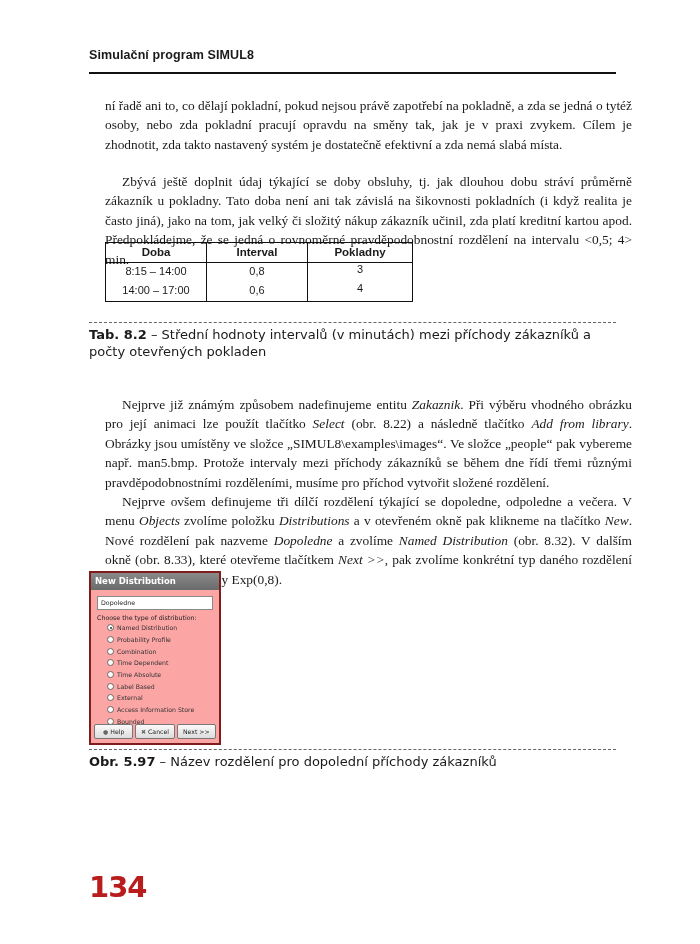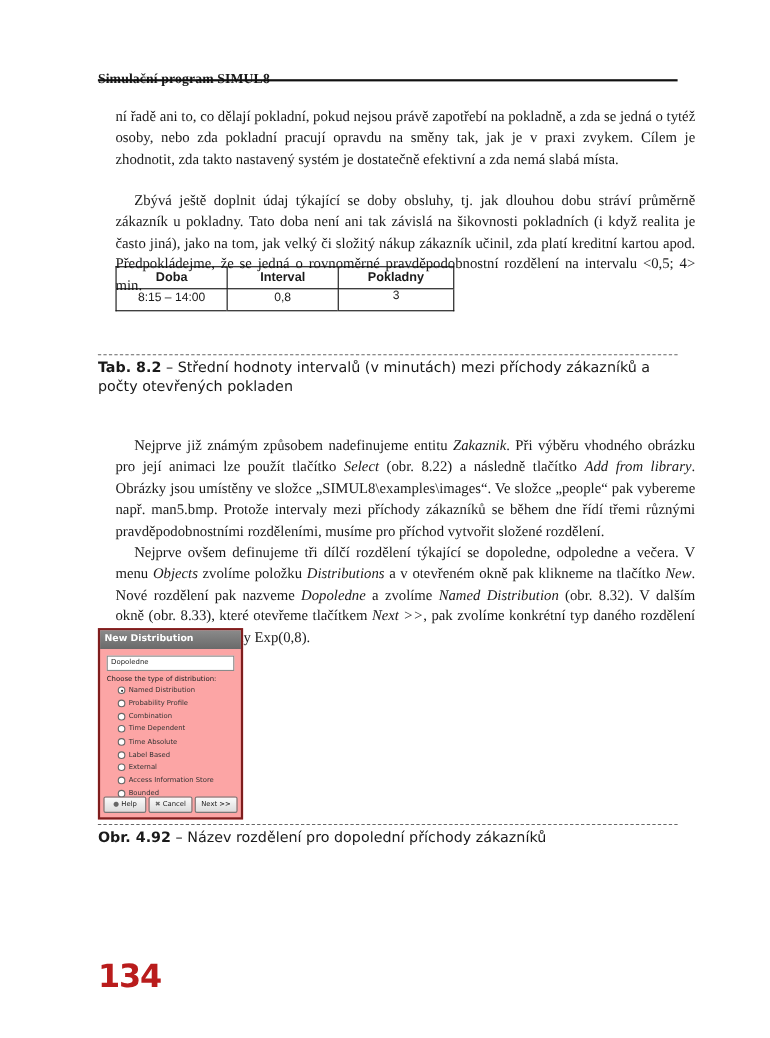--- a/index.html
+++ b/index.html
@@ -1,18 +1,18 @@
 <!DOCTYPE html>
 <html><head>
 <meta charset="utf-8">
 <style>
   html, body { margin: 0; padding: 0; background: #ffffff; }
   body { width: 700px; height: 944px; position: relative; overflow: hidden; color: #1a1a1a; }
   .page { position: absolute; left: 89px; top: 0; width: 527px; }
-  .running-head { position: absolute; top: 48px; left: 0; font-family: Liberation Serif, serif; font-weight: bold; font-size: 12.5px; letter-spacing: 0.1px; margin-top: 16px; }
+  .running-head { position: absolute; top: 48px; left: 0; font-family: Liberation Sans, sans-serif; font-weight: bold; font-size: 12.5px; letter-spacing: 0.1px; }
   .head-rule { position: absolute; top: 72px; left: 0; width: 527px; height: 2px; background: #111; }
   .body-text { font-family: "Liberation Serif", serif; font-size: 13.4px; line-height: 19.4px; text-align: justify; margin: 16px; }
   .p1 { position: absolute; top: 80px; left: 0; width: 527px; }
   .p2 { position: absolute; top: 156px; left: 0; width: 527px; text-indent: 17px; }
   .p3 { position: absolute; top: 379px; left: 0; width: 527px; text-indent: 17px; }
   .p4 { position: absolute; top: 476px; left: 0; width: 527px; text-indent: 17px; }
   em { font-style: italic; }
 
   table.data { position: absolute; top: 242px; left: 16px; width: 308px; border-collapse: collapse; font-family: "Liberation Sans", sans-serif; font-size: 11px; border: 1.5px solid #111; }
   table.data th { font-weight: bold; font-size: 11.5px; border-bottom: 1.5px solid #111; border-right: 1.5px solid #111; padding: 2px 0 3px 0; text-align: center; height: 14px; }
@@ -60,20 +60,25 @@
         <th class="col2">Interval</th>
         <th class="col3">Pokladny</th>
       </tr>
     </thead>
     <tbody>
       <tr>
         <td>8:15 – 14:00</td>
         <td>0,8</td>
         <td class="pok">3</td>
       </tr>
+      <tr>
+        <td>14:00 – 17:00</td>
+        <td>0,6</td>
+        <td class="pok">4</td>
+      </tr>
     </tbody>
   </table>
 
   <div class="dash-rule dr1"></div>
   <div class="caption cap1"><b>Tab. 8.2</b><span> – Střední hodnoty intervalů (v minutách) mezi příchody zákazníků a počty otevřených pokladen</span></div>
 
   <p class="body-text p3"><span>Nejprve již známým způsobem nadefinujeme entitu </span><em>Zakaznik</em><span>. Při výběru vhodného obrázku pro její animaci lze použít tlačítko </span><em>Select</em><span> (obr. 8.22) a následně tlačítko </span><em>Add from library</em><span>. Obrázky jsou umístěny ve složce „SIMUL8\examples\images“. Ve složce „people“ pak vybereme např. man5.bmp. Protože intervaly mezi příchody zákazníků se během dne řídí třemi různými pravděpodobnostními rozděleními, musíme pro příchod vytvořit složené rozdělení.</span></p>
 
   <p class="body-text p4"><span>Nejprve ovšem definujeme tři dílčí rozdělení týkající se dopoledne, odpoledne a večera. V menu </span><em>Objects</em><span> zvolíme položku </span><em>Distributions</em><span> a v otevřeném okně pak klikneme na tlačítko </span><em>New</em><span>. Nové rozdělení pak nazveme </span><em>Dopoledne</em><span> a zvolíme </span><em>Named Distribution</em><span> (obr. 8.32). V dalším okně (obr. 8.33), které otevřeme tlačítkem </span><em>Next &gt;&gt;</em><span>, pak zvolíme konkrétní typ daného rozdělení podle tabulky 8.2, tedy Exp(0,8).</span></p>
 
@@ -120,16 +125,16 @@
         </div>
     </div>
     <div class="dlg-buttons">
       <div class="dlg-btn"><span class="btn-icon">●</span><span>Help</span></div>
       <div class="dlg-btn"><span class="btn-icon">✖</span><span>Cancel</span></div>
       <div class="dlg-btn"><span>Next &gt;&gt;</span></div>
     </div>
   </div>
 
   <div class="dash-rule dr2"></div>
-  <div class="caption cap2"><b>Obr. 4.92</b><span> – Název rozdělení pro dopolední příchody zákazníků</span></div>
+  <div class="caption cap2"><b>Obr. 5.97</b><span> – Název rozdělení pro dopolední příchody zákazníků</span></div>
 
   <div class="folio">134</div>
 </div>
 
 </body></html>

